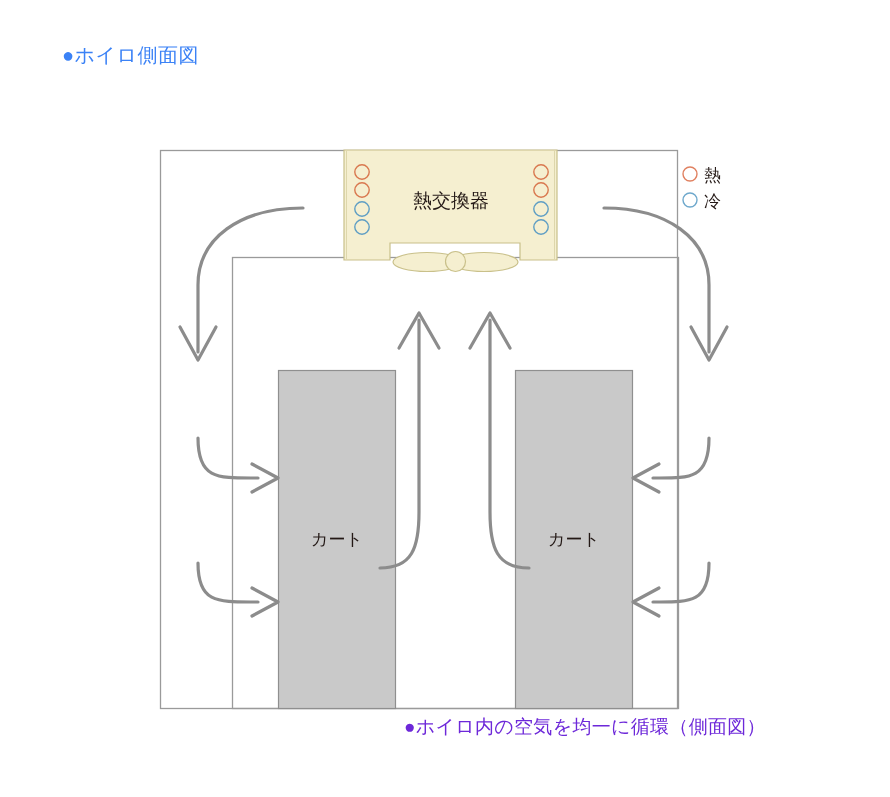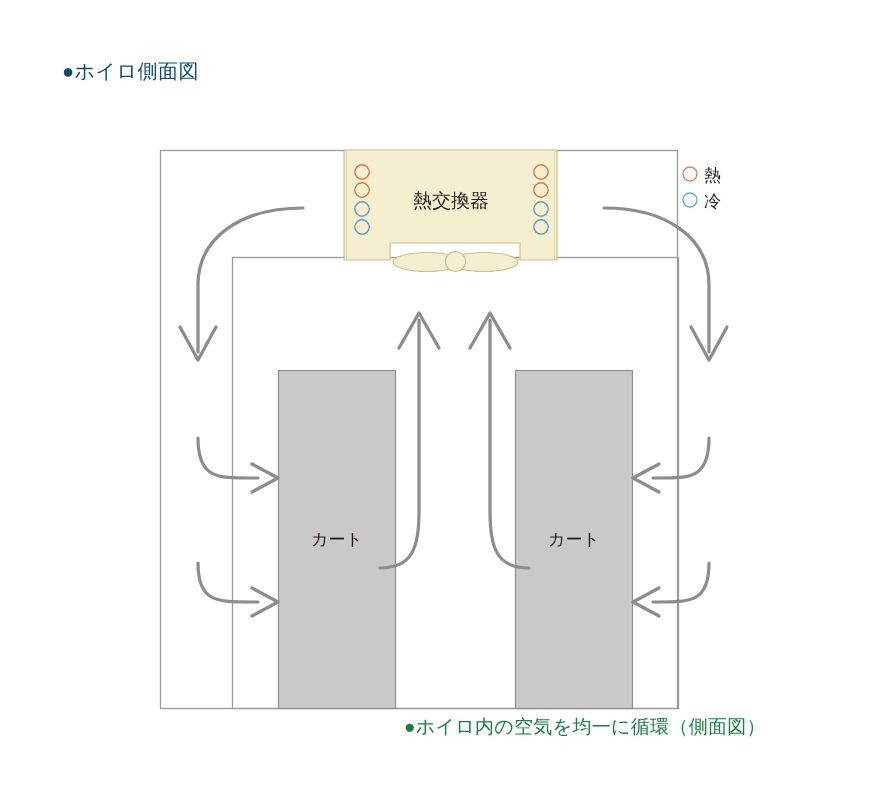--- a/index.html
+++ b/index.html
@@ -10,39 +10,39 @@
   body {
     width: 890px;
     height: 797px;
     position: relative;
     font-family: "Liberation Sans", "DejaVu Sans", sans-serif;
     overflow: hidden;
   }
   #page-title {
     position: absolute;
     left: 62px;
-    top: 58px;
+    top: 42px;
     font-size: 20px;
-    color: #0c4a6e;
+    color: #3b82f6;
     letter-spacing: 0.5px;
     white-space: nowrap;
   }
   #diagram-wrap {
     position: absolute;
     left: 0;
     top: 0;
     width: 890px;
     height: 797px;
   }
   #bottom-caption {
     position: absolute;
     left: 404px;
     top: 714px;
     font-size: 19px;
-    color: #15803d;
+    color: #6d28d9;
     letter-spacing: 0.3px;
     white-space: nowrap;
   }
   svg { display: block; }
   .dtext {
     font-family: "Liberation Sans", "DejaVu Sans", sans-serif;
     fill: #231815;
   }
 </style>
 </head>

